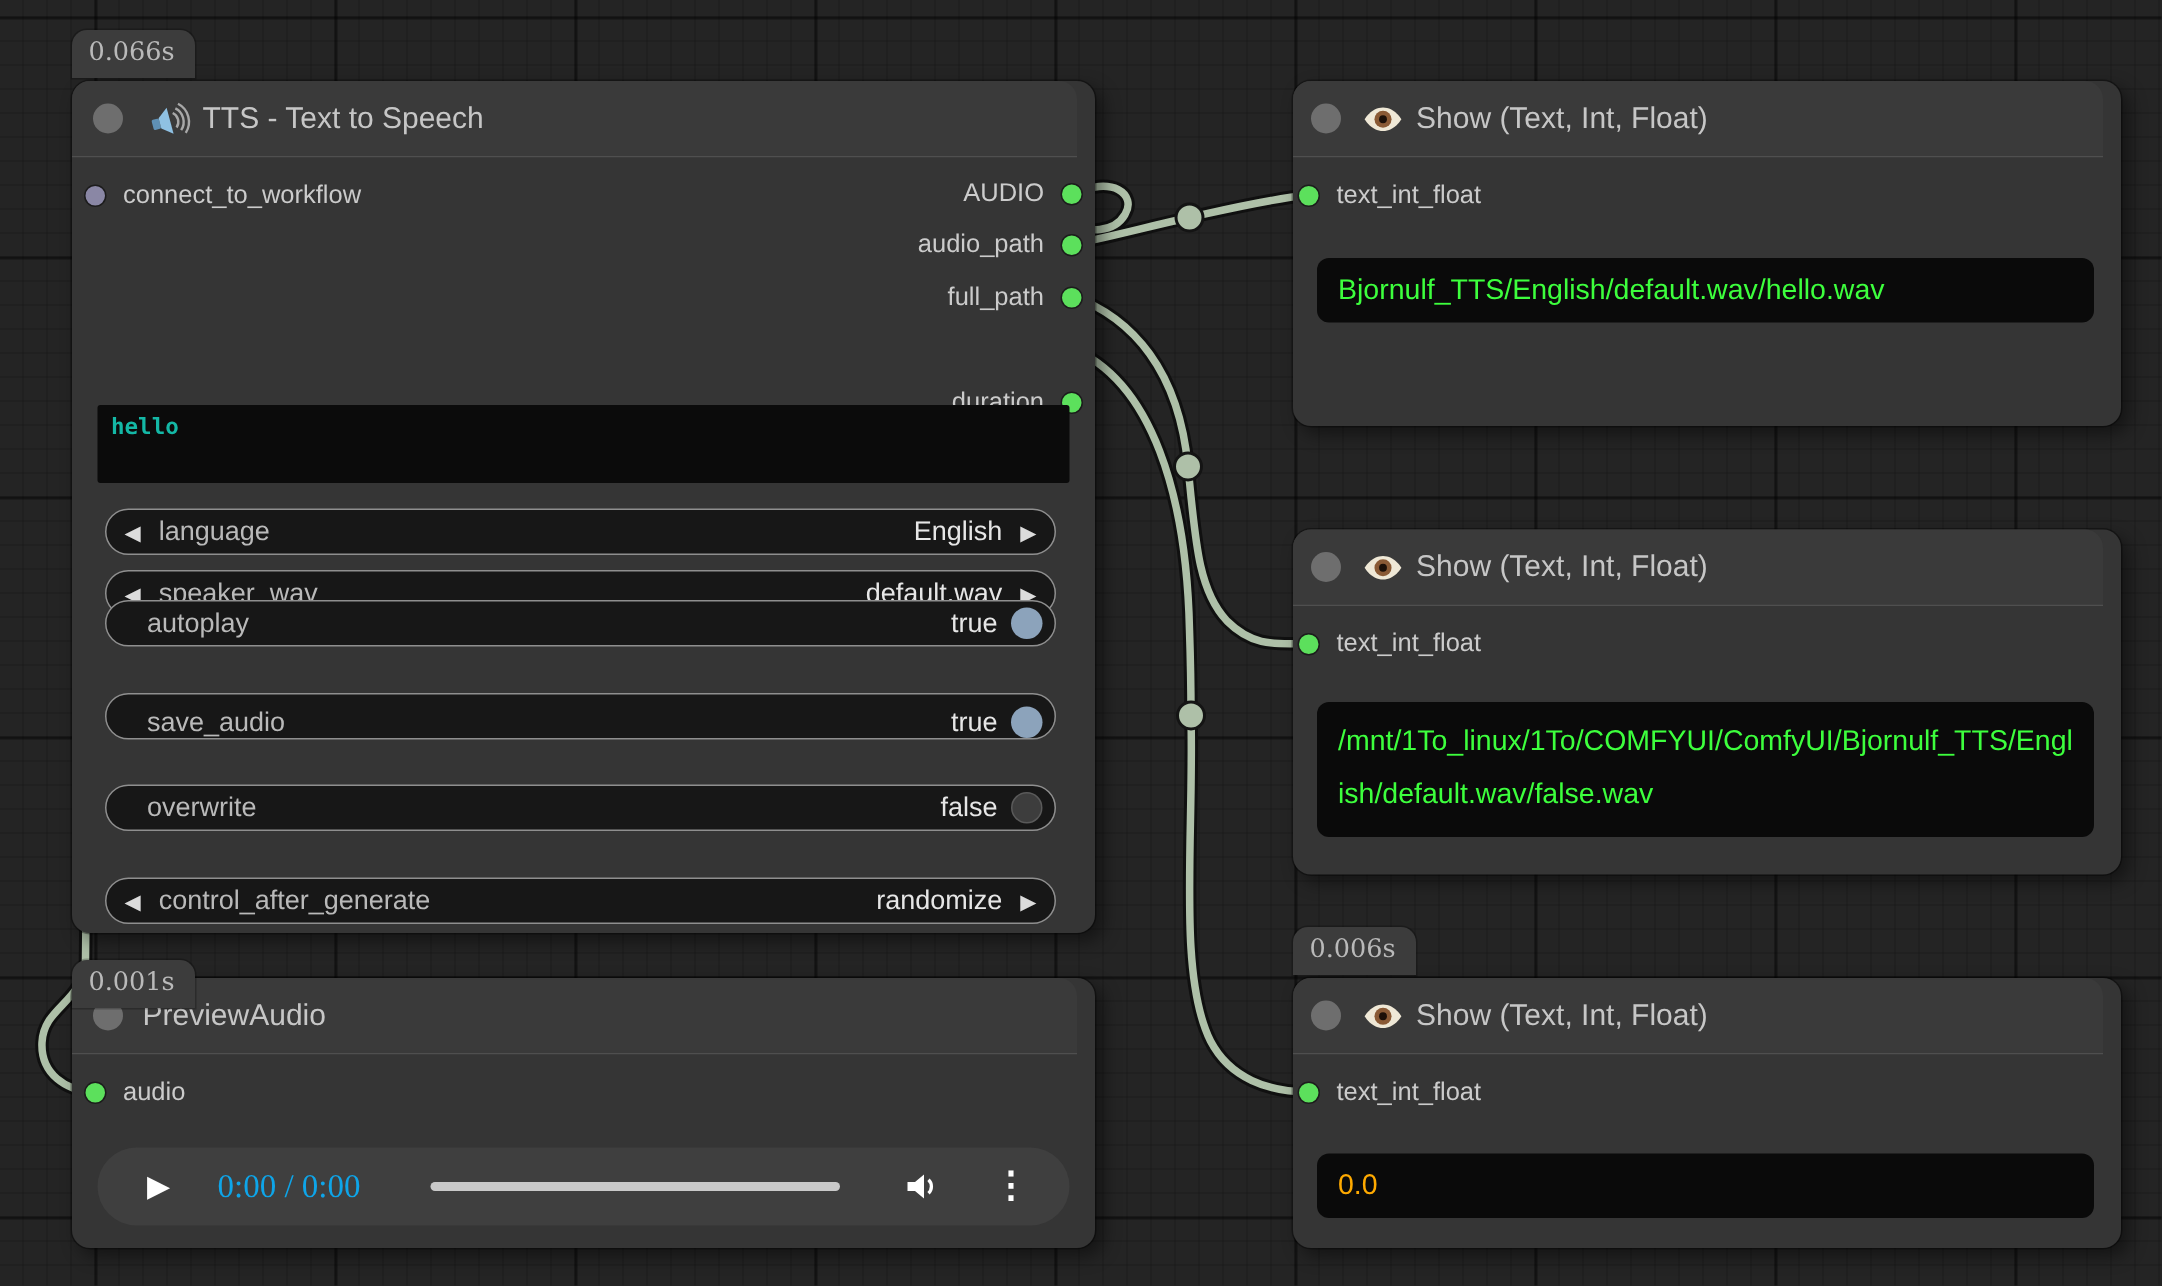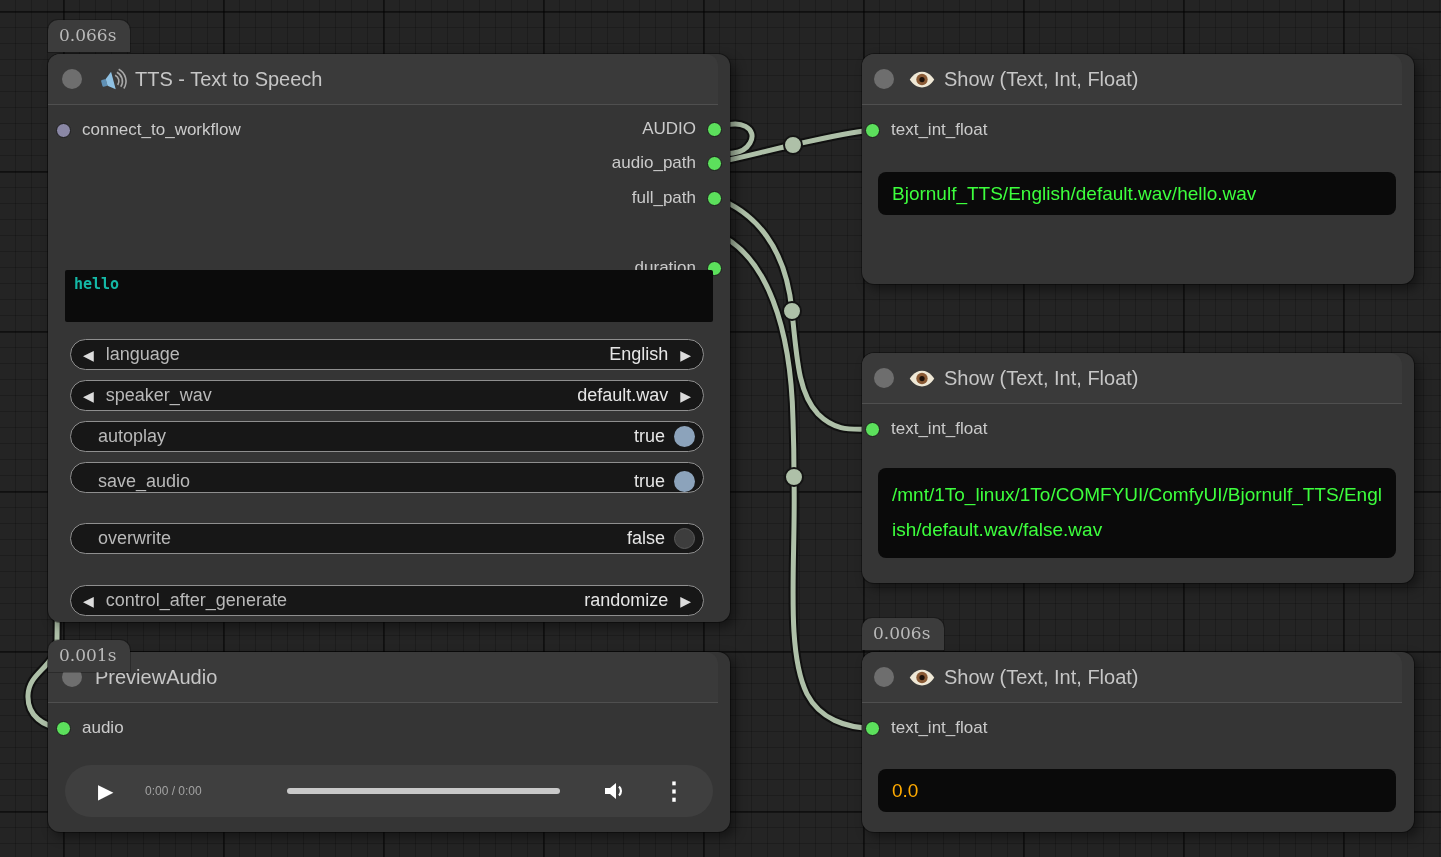--- a/index.html
+++ b/index.html
@@ -56,21 +56,21 @@
 
   .valuebox{position:absolute;left:16px;width:518px;background:#0a0a0a;border-radius:8px;
             font-size:19px;padding:0 12px 0 14px;box-sizing:border-box;}
   .valuebox.single{height:43px;display:flex;align-items:center;}
   .valuebox.multi{height:90px;line-height:35px;padding-top:9px;word-break:break-all;}
   .green-text{color:#3dff3d;}
   .orange-text{color:#ffaa00;}
 
   .player{position:absolute;left:17px;top:113px;width:648px;height:52px;background:#3f3f3f;border-radius:26px;}
   .play-btn{position:absolute;left:33px;top:0;height:52px;line-height:52px;color:#ffffff;font-size:20px;}
-  .player-time{position:absolute;left:80px;top:0;height:52px;line-height:52px;color:#a3a3a3;font-size:12px;white-space:nowrap;}
+  .player-time{position:absolute;left:80px;top:0;height:52px;line-height:52px;color:#0ea5e9;font-size:22px;white-space:nowrap;font-family:Liberation Serif, serif;}
   .progress{position:absolute;left:222px;top:23px;width:273px;height:6px;background:#c9c9c9;border-radius:3px;}
   .vol-btn{position:absolute;left:537px;top:15px;}
   .menu-btn{position:absolute;left:597px;top:8px;color:#ffffff;font-size:24px;font-weight:bold;line-height:36px;letter-spacing:0;}
 </style>
 </head>
 <body>
 
 <svg id="wires" width="1441" height="857">
   <defs>
     <path id="w-audio" d="M714,130 C742,116 758,130 750,143 C743,155 725,156 712,148 C500,160 90,170 66,350 C58,430 58,560 57,640 C56,668 29,671 28,695 C27,716 44,727 62,728"></path>
@@ -140,21 +140,21 @@
     <span class="wvalue">English</span>
     <span class="arrow">▶</span>
   </div>
   <div class="pill" style="top:326px;">
     <span class="arrow">◀</span>
     <span class="wlabel">speaker_wav</span>
     <span class="spacer"></span>
     <span class="wvalue">default.wav</span>
     <span class="arrow">▶</span>
   </div>
-  <div class="pill toggle" style="top:367px;">
+  <div class="pill toggle" style="top:346px;">
     <span class="wlabel">autoplay</span>
     <span class="spacer"></span>
     <span class="wvalue">true</span>
     <span class="toggle-circle on"></span>
   </div>
   <div class="pill toggle" style="top:408px;align-items:flex-end;">
     <span class="wlabel">save_audio</span>
     <span class="spacer"></span>
     <span class="wvalue">true</span>
     <span class="toggle-circle on"></span>

